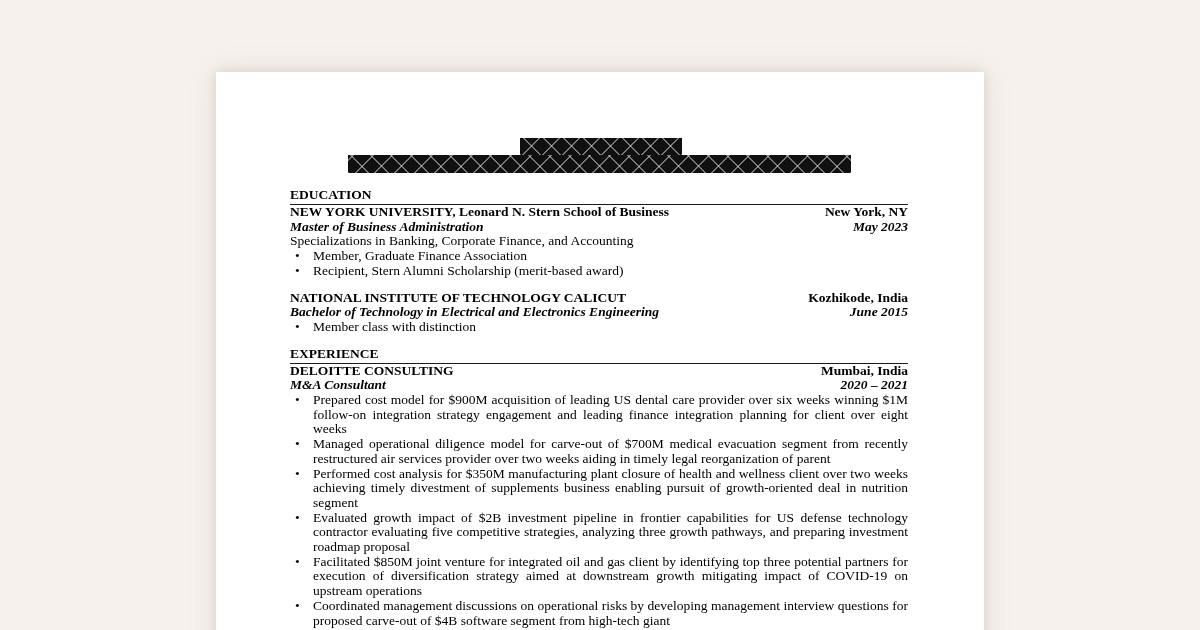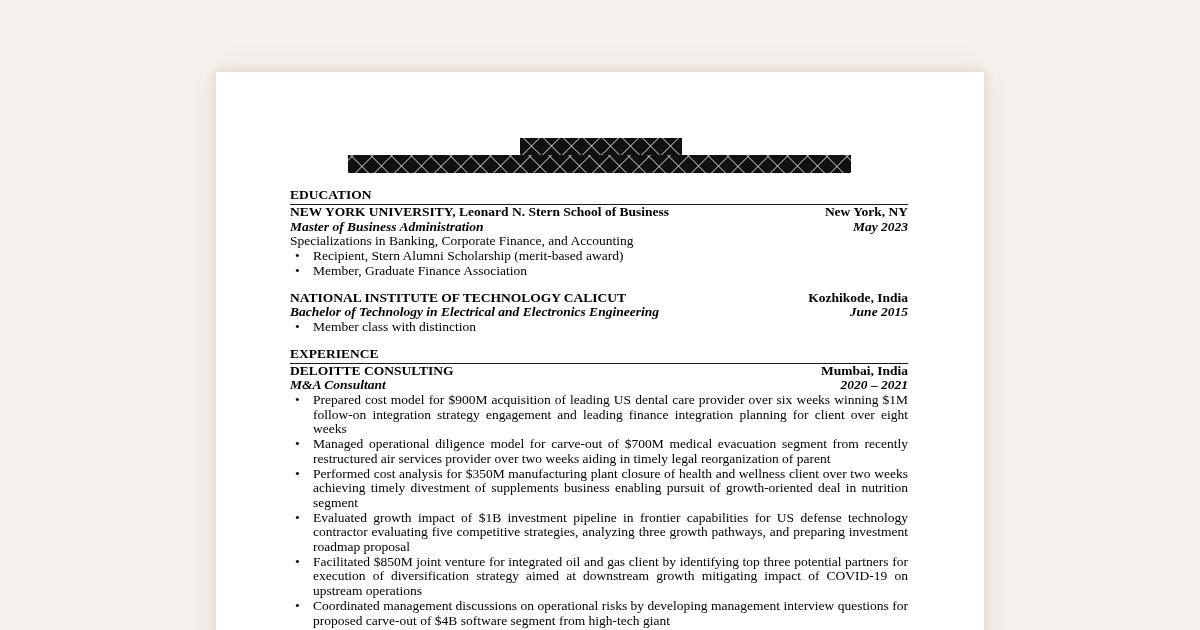--- a/index.html
+++ b/index.html
@@ -72,22 +72,22 @@
           <div class="row">
             <span class="org">NEW YORK UNIVERSITY, Leonard N. Stern School of Business</span>
             <span class="loc">New York, NY</span>
           </div>
           <div class="row">
             <span class="role">Master of Business Administration</span>
             <span class="date">May 2023</span>
           </div>
           <div class="note">Specializations in Banking, Corporate Finance, and Accounting</div>
           <ul class="bullets">
+            <li>Member, Graduate Finance Association</li>
             <li>Recipient, Stern Alumni Scholarship (merit-based award)</li>
-            <li>Member, Graduate Finance Association</li>
           </ul>
         </div>
 
         <div class="entry">
           <div class="row">
             <span class="org">NATIONAL INSTITUTE OF TECHNOLOGY CALICUT</span>
             <span class="loc">Kozhikode, India</span>
           </div>
           <div class="row">
             <span class="role">Bachelor of Technology in Electrical and Electronics Engineering</span>
@@ -110,21 +110,21 @@
 
           <div class="role-block">
             <div class="row">
               <span class="role">M&amp;A Consultant</span>
               <span class="date">2020 – 2021</span>
             </div>
             <ul class="bullets justify">
               <li>Prepared cost model for $900M acquisition of leading US dental care provider over six weeks winning $1M follow-on integration strategy engagement and leading finance integration planning for client over eight weeks</li>
               <li>Managed operational diligence model for carve-out of $700M medical evacuation segment from recently restructured air services provider over two weeks aiding in timely legal reorganization of parent</li>
               <li>Performed cost analysis for $350M manufacturing plant closure of health and wellness client over two weeks achieving timely divestment of supplements business enabling pursuit of growth-oriented deal in nutrition segment</li>
-              <li>Evaluated growth impact of $1B investment pipeline in frontier capabilities for US defense technology contractor evaluating five competitive strategies, analyzing three growth pathways, and preparing investment roadmap proposal</li>
+              <li>Evaluated growth impact of $2B investment pipeline in frontier capabilities for US defense technology contractor evaluating five competitive strategies, analyzing three growth pathways, and preparing investment roadmap proposal</li>
               <li>Facilitated $850M joint venture for integrated oil and gas client by identifying top three potential partners for execution of diversification strategy aimed at downstream growth mitigating impact of COVID-19 on upstream operations</li>
               <li>Coordinated management discussions on operational risks by developing management interview questions for proposed carve-out of $4B software segment from high-tech giant</li>
             </ul>
           </div>
 
         </div>
       </div>
 
     </div>
   </div>

